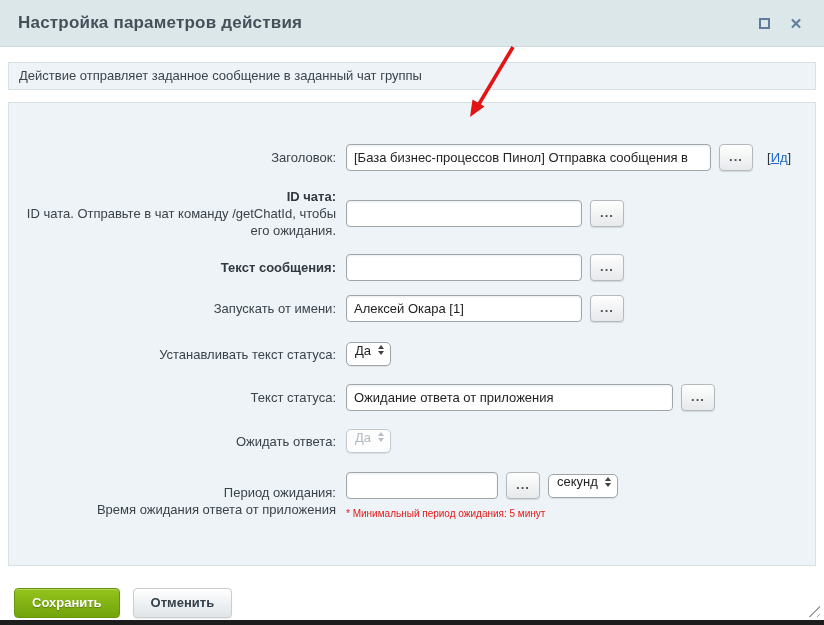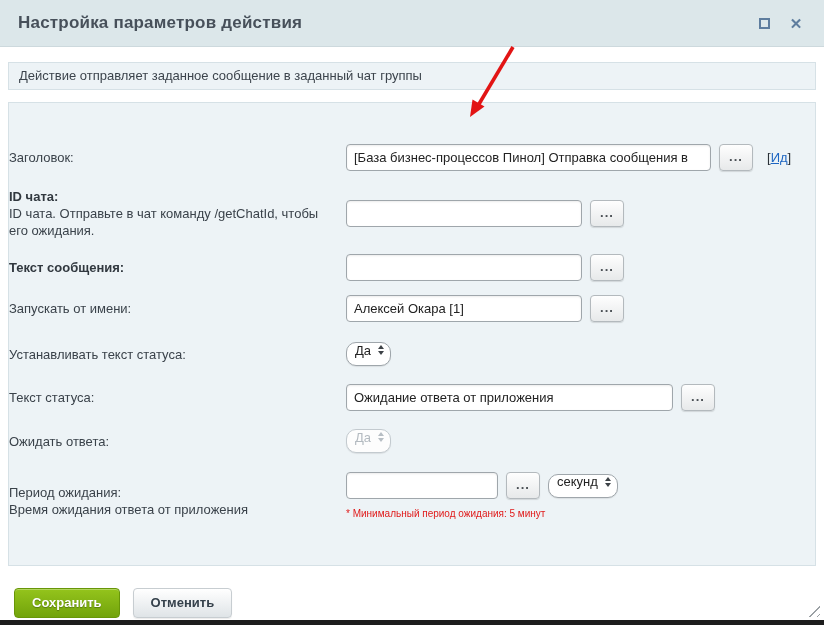--- a/index.html
+++ b/index.html
@@ -20,21 +20,21 @@
   
   .infobar { margin:15px 8px 12px 8px; background:#edf3f6; border:1px solid #d6e1e6;
     padding:5px 10px 6px 10px; font-size:13px; color:#3c444c; }
 
   
   .panel { margin:0 8px; background:#edf3f6; border:1px solid #d6e1e6;
     height:464px; padding:41px 8px 0 0; }
 
   .row { display:flex; align-items:center; }
   .row.top { align-items:flex-start; }
-  .lbl { width:337px; flex:0 0 337px; text-align:left; padding-right:10px;
+  .lbl { width:337px; flex:0 0 337px; text-align:right; padding-right:10px;
     font-size:13px; color:#3a424a; line-height:17px; }
   .lbl b { font-weight:700; color:#31383f; }
   .fld { display:flex; align-items:center; }
 
   input[type="text"] { height:27px; border:1px solid #9fa6ab; border-radius:4px;
     background:#fff; padding:8px 7px; font-size:13px; color:#222;
     font-family:"Liberation Sans", sans-serif;
     box-shadow: inset 0 1px 2px rgba(0,0,0,.08); }
   .w-title  { width:365px; }
   .w-std    { width:236px; }
@@ -43,21 +43,21 @@
 
   .more-btn { margin-left:8px; width:34px; height:27px; border:1px solid #b3b9bd; border-radius:4px;
     background:linear-gradient(#fefefe,#e7e9ea); color:#4a4f54; font-weight:700; font-size:13px;
     letter-spacing:1px; line-height:24px; text-align:center; cursor:pointer;
     box-shadow:0 1px 1px rgba(0,0,0,.12); }
 
   .id-link-wrap { margin-left:14px; font-size:13px; color:#2a3138; }
   .id-link-wrap a { color:#1e66c2; text-decoration:underline; cursor:pointer; }
 
   .select { display:inline-flex; align-items:center; background:#fff; border:1px solid #9fa6ab;
-    border-radius:10px; height:24px; padding:0 6px 8px 8px; font-size:13px; color:#222;
+    border-radius:5px; height:24px; padding:0 6px 8px 8px; font-size:13px; color:#222;
     cursor:pointer; box-shadow:0 1px 1px rgba(0,0,0,.08); }
   .spin { display:inline-flex; flex-direction:column; margin-left:7px; row-gap:2px; }
   .spin .up { width:0; height:0; border-left:3.5px solid transparent; border-right:3.5px solid transparent;
     border-bottom:4.5px solid #3d4247; }
   .spin .dn { width:0; height:0; border-left:3.5px solid transparent; border-right:3.5px solid transparent;
     border-top:4.5px solid #3d4247; }
   .select.disabled { color:#b3bac0; border-color:#c3cacf; cursor:default; background:#fdfdfd; }
   .select.disabled .up { border-bottom-color:#b7bec4; }
   .select.disabled .dn { border-top-color:#b7bec4; }
 

